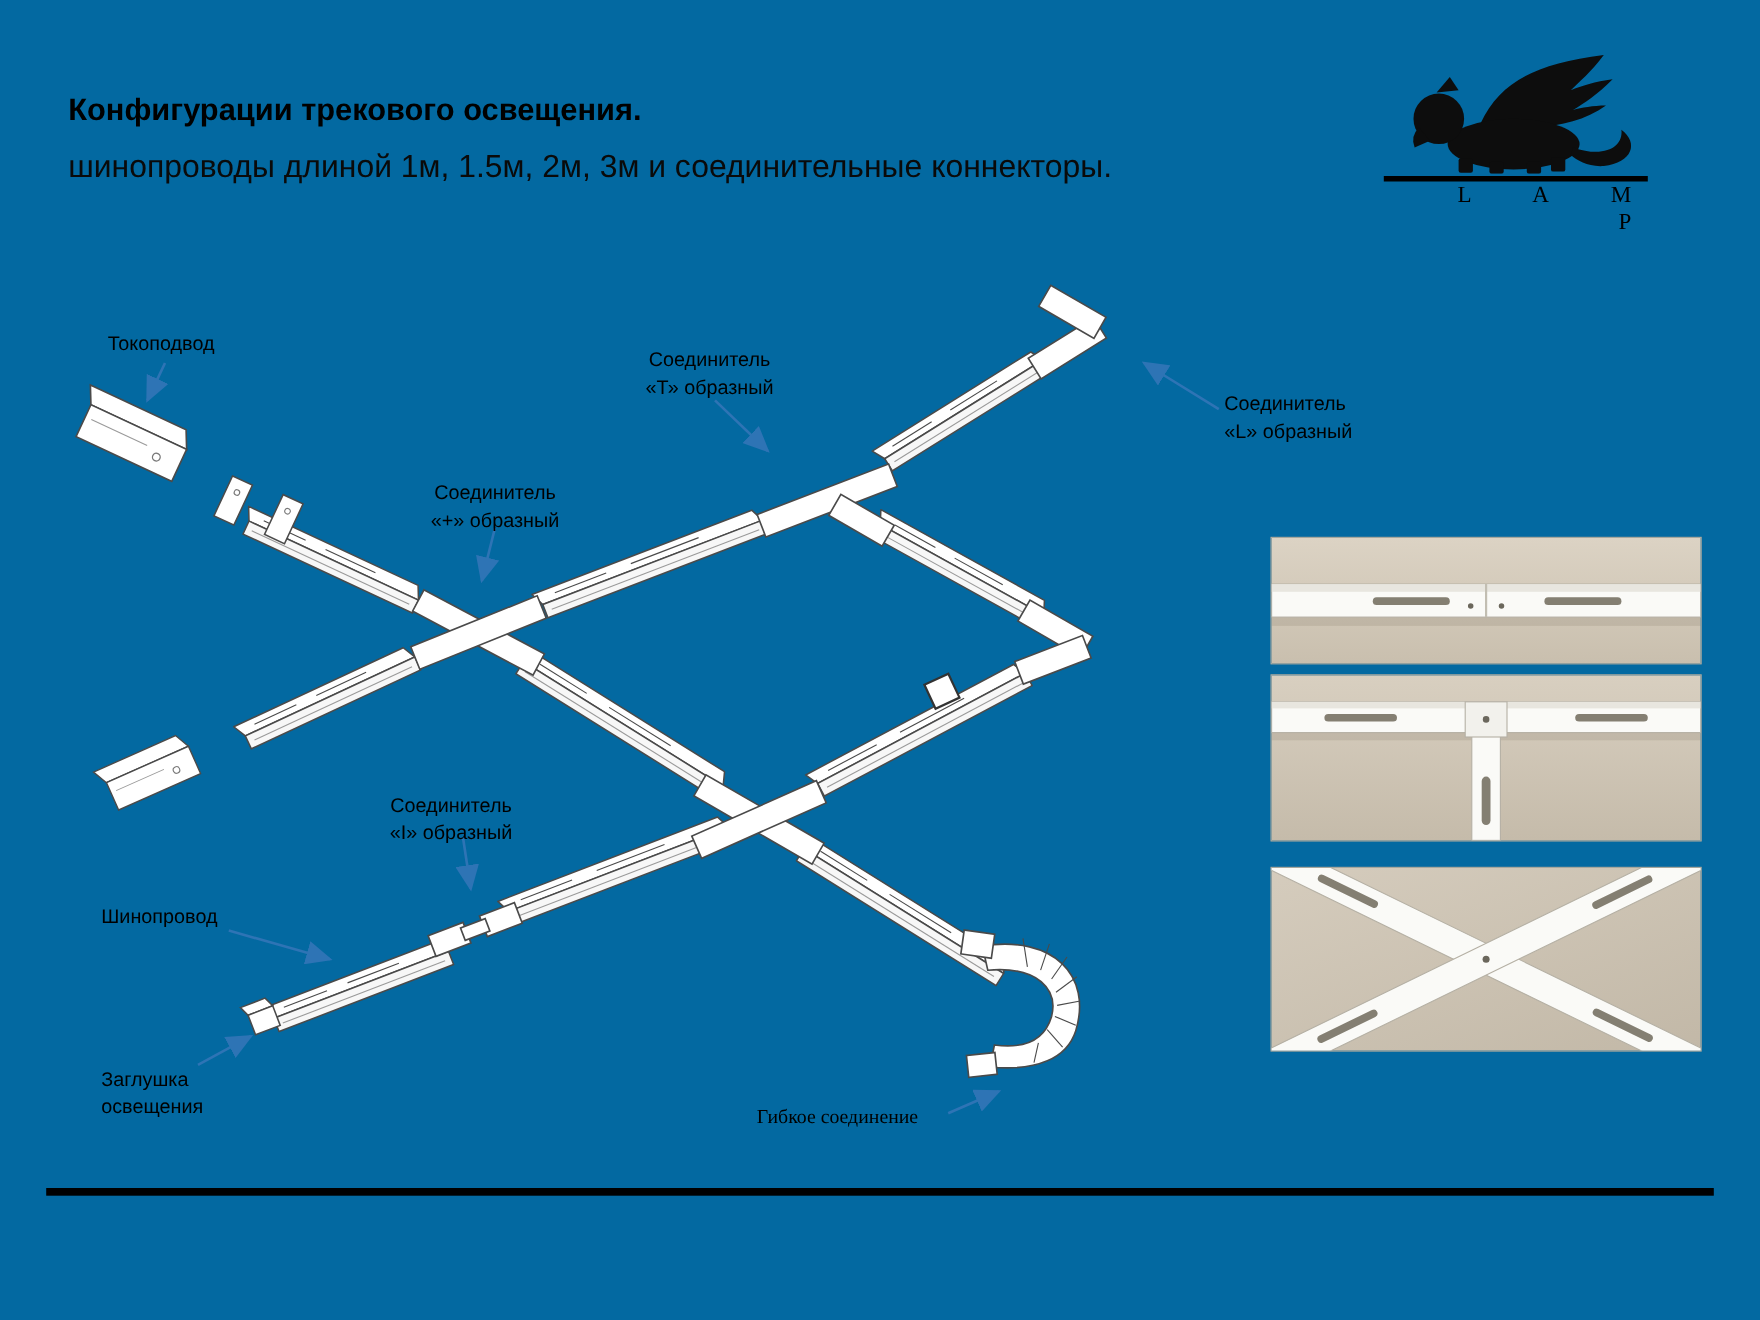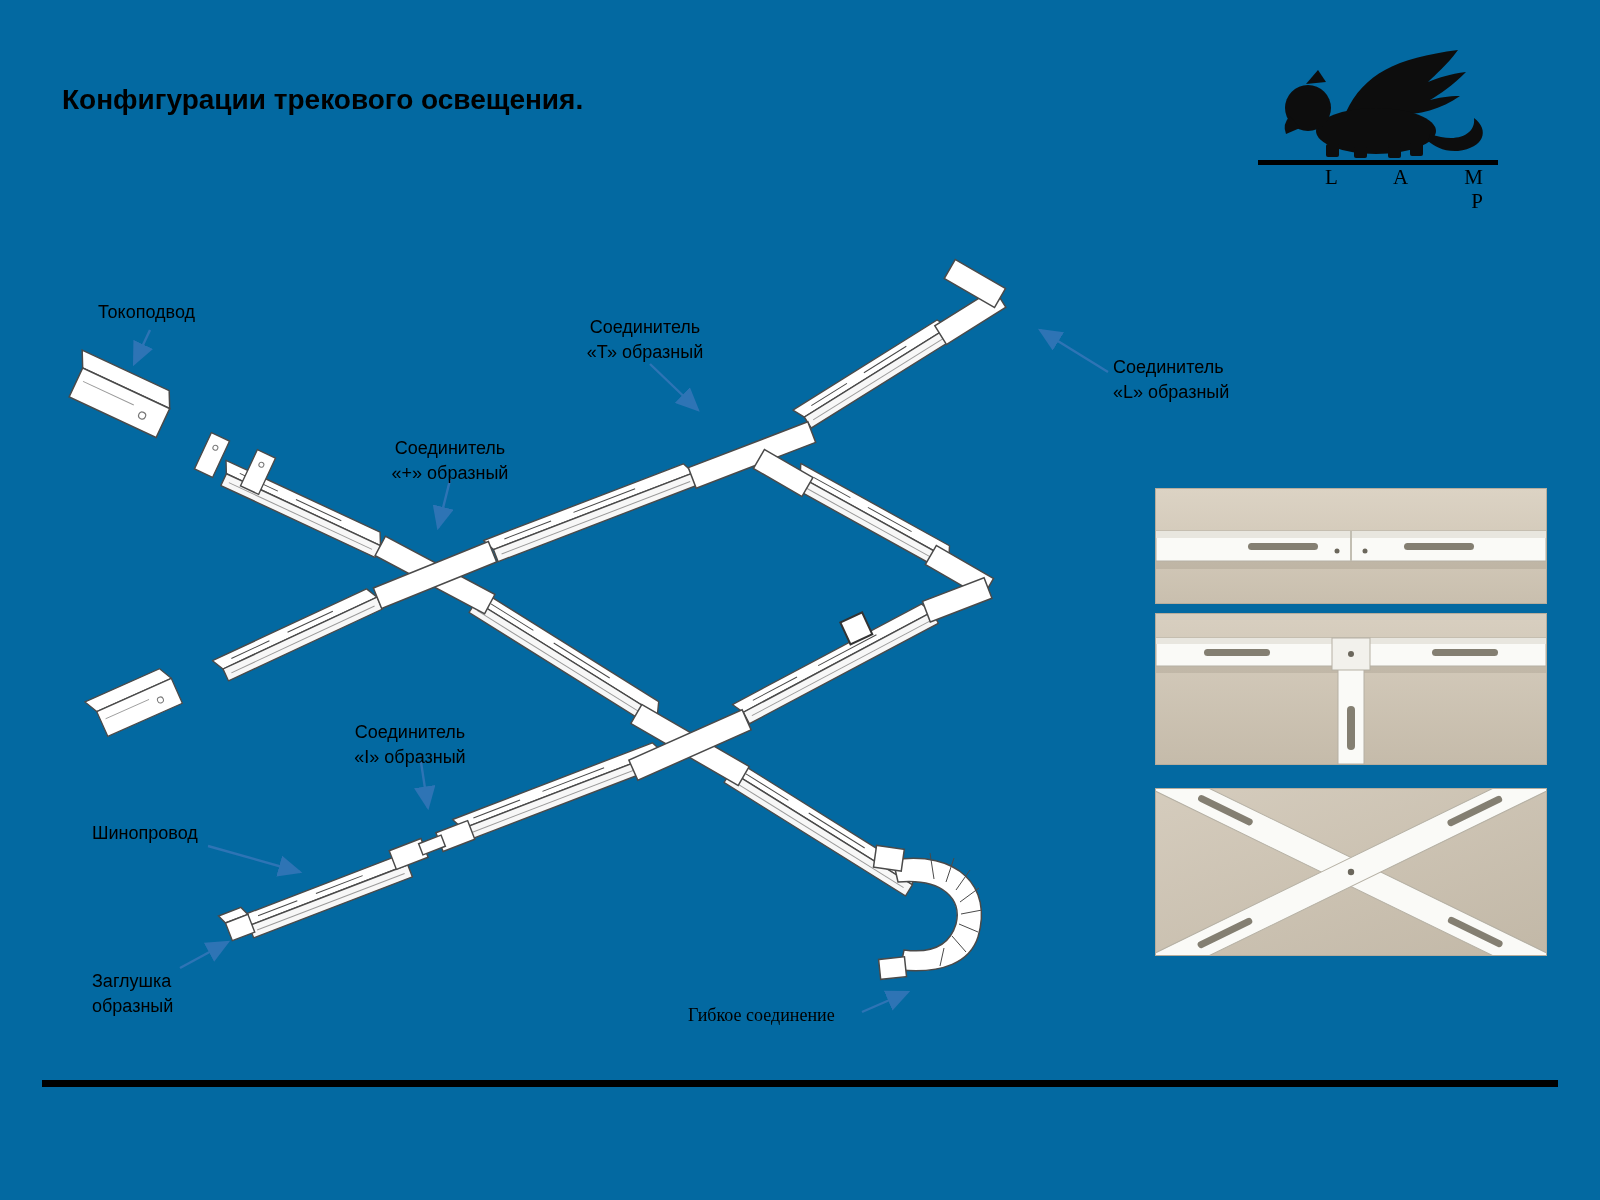--- a/index.html
+++ b/index.html
@@ -46,20 +46,21 @@
 
   .bottom-rule{position:absolute;left:42px;top:1080px;width:1516px;height:7px;background:#000;}
 </style>
 </head>
 <body>
 
 <div class="page">
 
   <div class="title">Конфигурации трекового освещения.</div>
   <div class="subtitle">
+    <div>шинопроводы  длиной 1м, 1.5м, 2м, 3м и соединительные коннекторы.</div>
   </div>
 
   <div class="logo">
     <svg width="236" height="112" viewBox="0 0 236 112">
       <g fill="#0d0d0d">
         <path d="M86 66 C 104 28 136 12 198 4 C 186 20 176 28 168 36 C 178 32 190 28 206 26 C 192 40 180 48 170 54 C 178 52 188 50 200 50 C 182 63 158 69 138 69 Z"></path>
         <ellipse cx="116" cy="85" rx="60" ry="23"></ellipse>
         <circle cx="48" cy="62" r="23"></circle>
         <path d="M46 38 l12 -14 8 12 z"></path>
         <path d="M30 70 q-8 8 -4 18 l14 -6 z"></path>
@@ -242,21 +243,21 @@
 
   <div class="callout center" id="cl-i">
     <div>Соединитель</div>
     <div>«I» образный</div>
   </div>
 
   <div class="callout" id="cl-track">Шинопровод</div>
 
   <div class="callout" id="cl-cap">
     <div>Заглушка</div>
-    <div>образный</div>
+    <div>освещения</div>
   </div>
 
   <div class="callout" id="cl-flex">Гибкое соединение</div>
 
   <div class="photo" id="photo1">
     <svg width="390" height="114" viewBox="0 0 390 114">
       <rect x="0" y="70" width="390" height="10" fill="rgba(60,50,30,0.10)"></rect>
       <rect x="0" y="42" width="390" height="30" fill="#fafaf7" stroke="#b5b0a4"></rect>
       <rect x="0" y="42" width="390" height="7" fill="#e8e6df"></rect>
       <rect x="92" y="54" width="70" height="7" rx="3.5" fill="#847f72"></rect>

